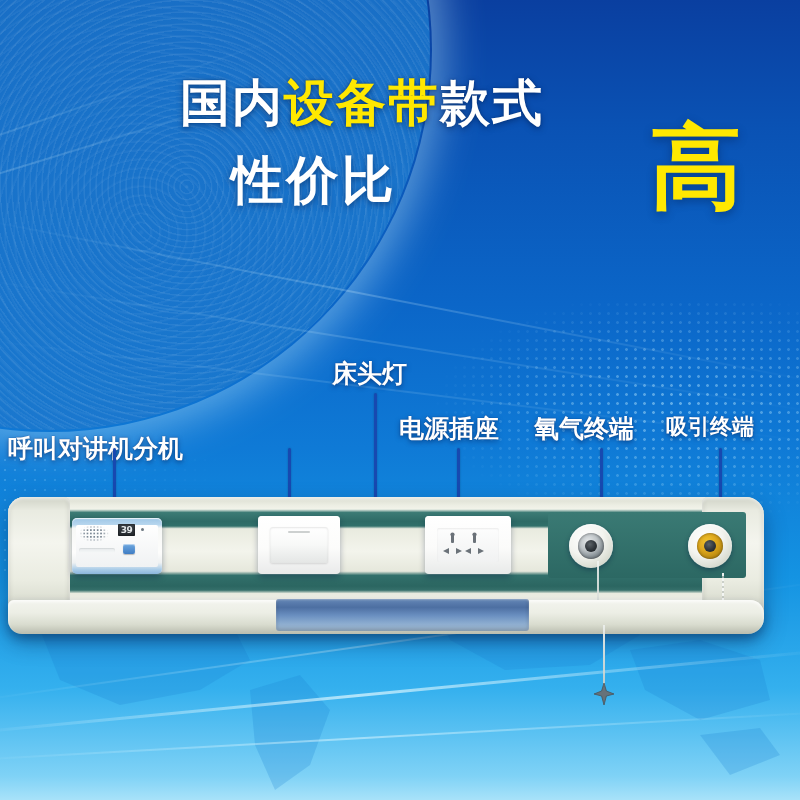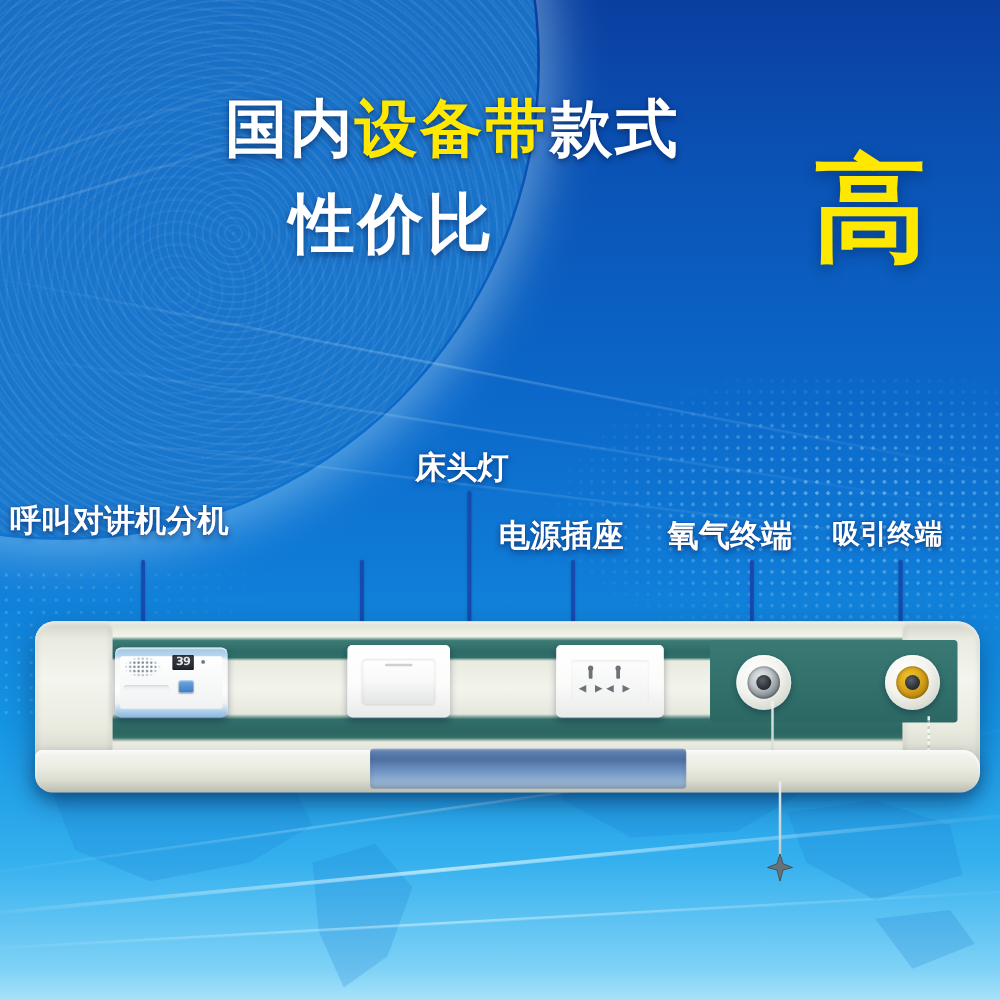--- a/index.html
+++ b/index.html
@@ -117,21 +117,21 @@
     text-shadow:0 2px 5px rgba(0,35,95,.6), 0 0 1px rgba(0,40,110,.9);
   }
   .callout .txt{display:block;}
   .leader{
     position:absolute;width:3px;background:#1749b0;border-radius:2px;
     box-shadow:0 0 2px rgba(0,0,0,.25);
   }
 
   
   .panel-wrap{
-    position:absolute;left:28px;top:497px;width:756px;height:135px;
+    position:absolute;left:8px;top:497px;width:756px;height:135px;
   }
   .panel{
     position:absolute;inset:0;
     border-radius:16px 20px 20px 16px / 16px 18px 18px 16px;
     background:
       linear-gradient(180deg,
         #d9dbcf 0%,
         #eceee3 6%,
         #f2f3ea 9%,
         #3c7b75 11.5%,
@@ -308,21 +308,21 @@
   </div>
 
   <div class="headline">
     <div class="hl-row1"><span>国内</span><span class="accent">设备带</span><span>款式</span></div>
     <div class="hl-row2">性价比</div>
   </div>
   <div class="hl-big">高</div>
 
   <div class="callouts">
 
-    <div class="callout" style="left:8px;top:400px;font-size:25px;">
+    <div class="callout" style="left:8px;top:432px;font-size:25px;">
       <span class="txt">呼叫对讲机分机</span>
     </div>
     <div class="leader" style="left:113px;top:448px;height:64px;"></div>
 
     <div class="leader" style="left:288px;top:448px;height:64px;"></div>
 
     <div class="callout" style="left:332px;top:357px;font-size:25px;">
       <span class="txt">床头灯</span>
     </div>
     <div class="leader" style="left:374px;top:393px;height:212px;"></div>

